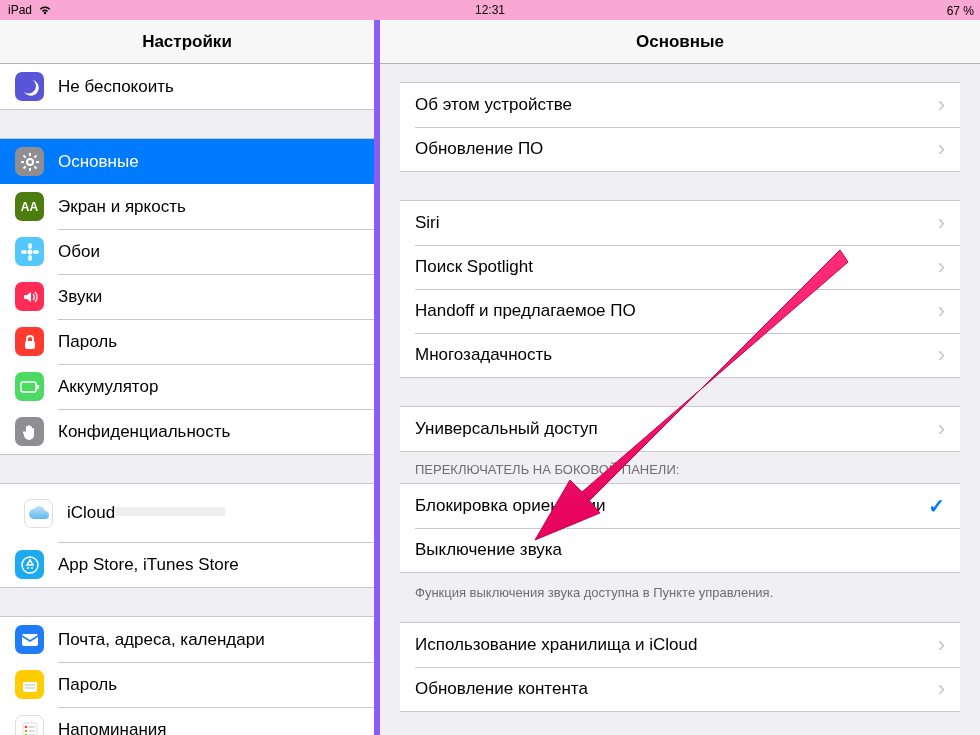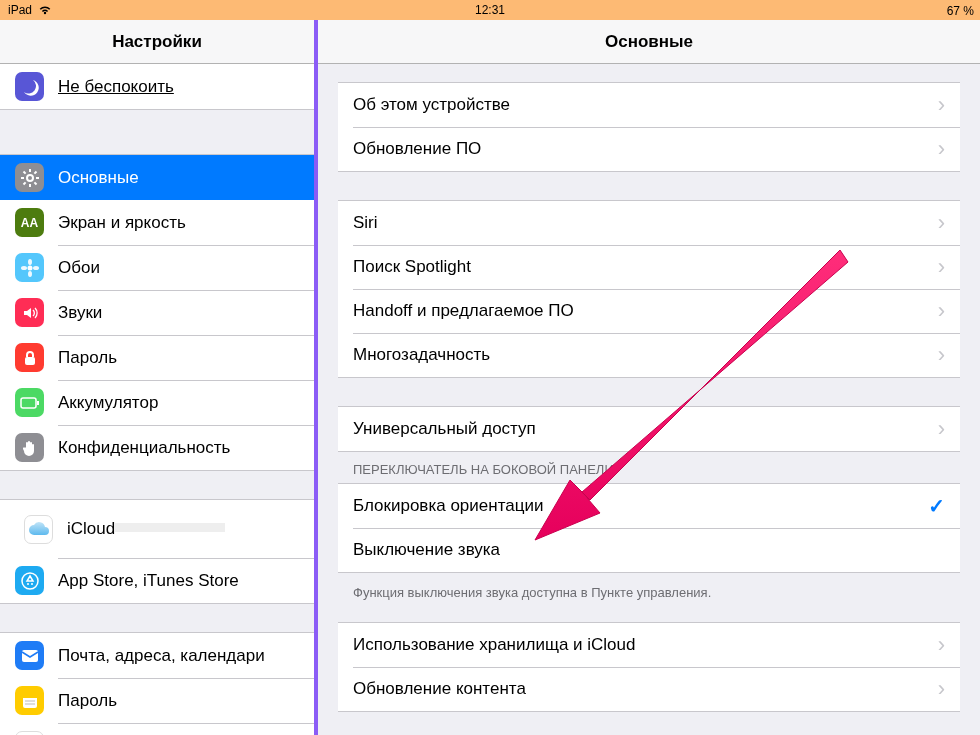--- a/index.html
+++ b/index.html
@@ -15,32 +15,32 @@
 
 .status-bar {
   height: 20px;
   display: flex;
   align-items: center;
   justify-content: space-between;
   padding: 0 6px;
   font-size: 12px;
   font-weight: 400;
   color: #000;
-  background: #fdba74;
+  background: #f9a8d4;
 }
 .status-left { display: flex; align-items: center; gap: 6px; padding-left: 2px;}
 .status-center { position: absolute; left: 50%; transform: translateX(-50%); font-weight: 500;}
 .status-right { display: flex; align-items: center; gap: 4px; flex-direction: column; }
 .wifi-icon, .lock-rot-icon, .battery-icon { display: inline-flex; }
 
 
 .panes { display: flex; height: 715px; }
 .left-pane {
-  width: 318px;
-  border-right: 4px solid #8b5cf6;
+  width: 380px;
+  border-right: 6px solid #8b5cf6;
   background: #efeff4;
   display: flex; flex-direction: column;
 }
 .right-pane {
   flex: 1;
   background: #efeff4;
   display: flex; flex-direction: column;
   overflow: hidden;
 }
 
@@ -159,21 +159,21 @@
         </svg>
     </span>
   </div>
 </div>
 
 <div class="panes">
 
   <div class="left-pane">
     <div class="pane-header">Настройки</div>
     <div class="sidebar" id="sidebar">
-        <div class="group no-top-border" style="margin-bottom: 44px; text-decoration: underline;">
+        <div class="group no-top-border" style="margin-bottom: 28px;">
           <div class="row">
             <div class="app-icon" style="background: rgb(88, 86, 214);">
               <svg width="18" height="18" viewBox="0 0 18 18">
                 <path d="M12 2a7 7 0 01-9 12 8 8 0 109-12z" fill="#fff"></path>
               </svg>
             </div>
             <div><span class="row-label">Не беспокоить</span></div>
           </div>
         </div>
         <div class="group">

